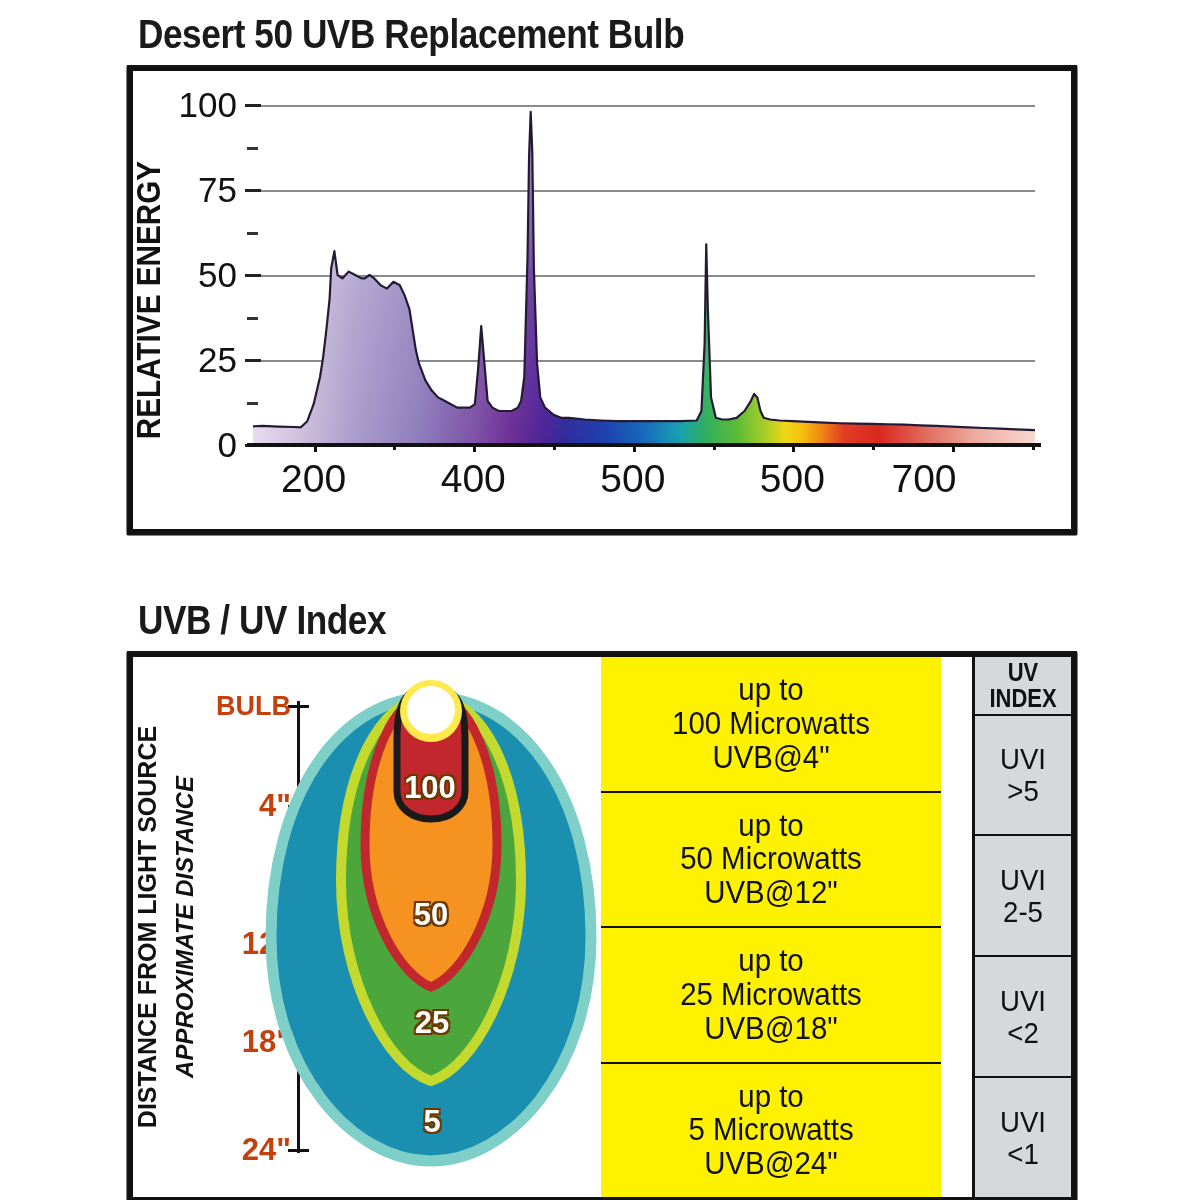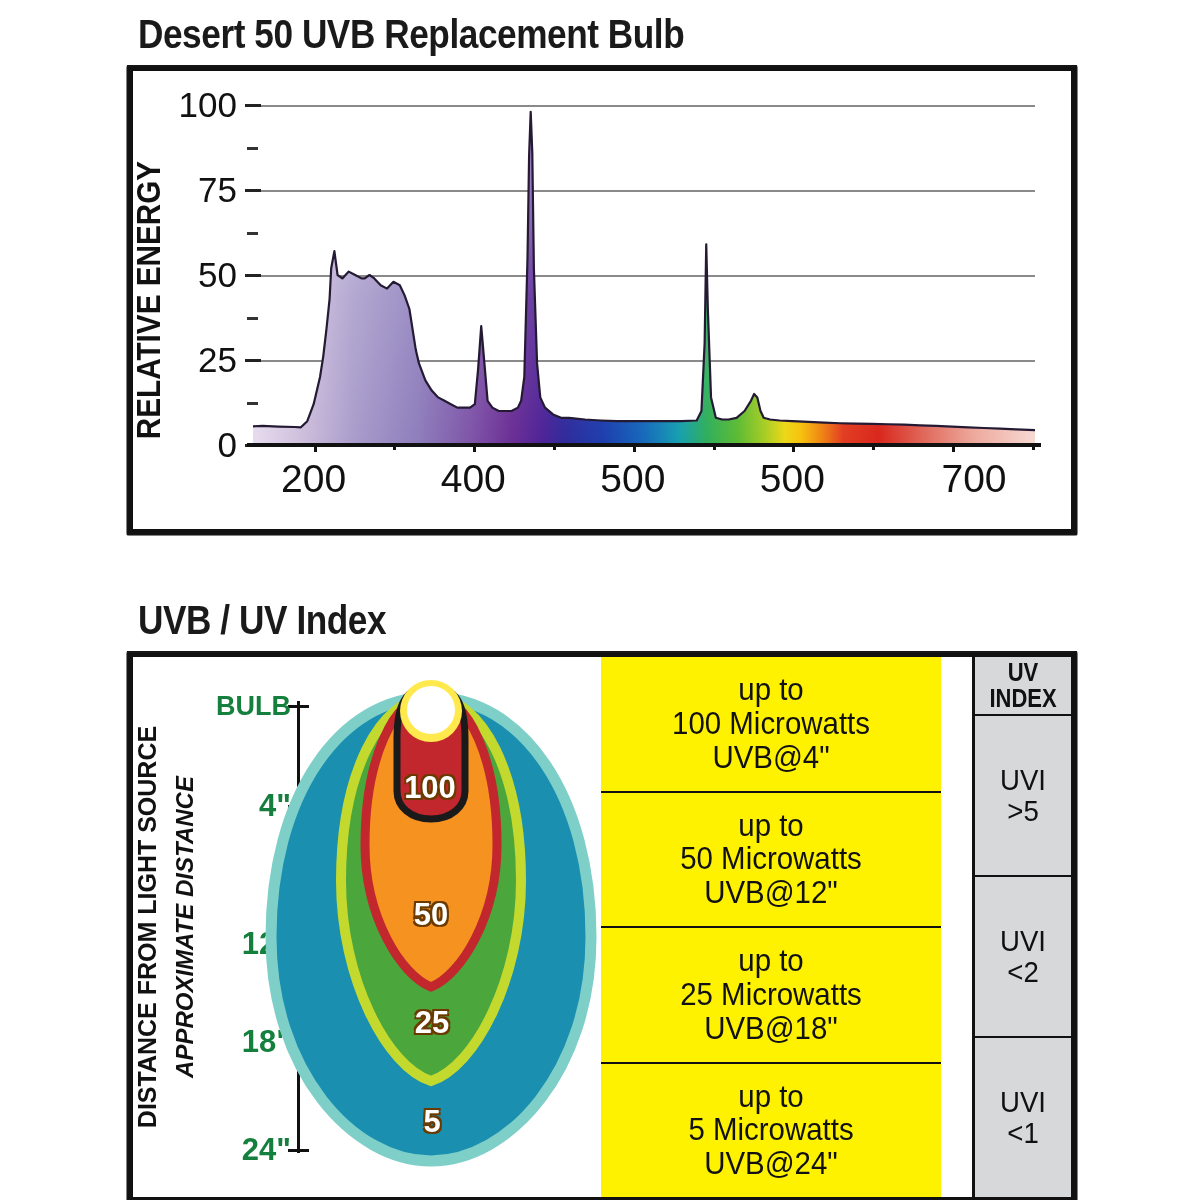--- a/index.html
+++ b/index.html
@@ -62,21 +62,21 @@
      position:absolute;left:14px;top:50%;transform:translate(-50%,-50%) rotate(-90deg);
      white-space:nowrap;text-align:center;font-size:25px;font-weight:bold;color:#111;
   }
   #dist-axis-sub{
      position:absolute;left:52px;top:50%;transform:translate(-50%,-50%) rotate(-90deg);
      white-space:nowrap;text-align:center;font-size:24px;font-weight:bold;
      font-style:italic;color:#111;
   }
   .dist-label{
      position:absolute;right:calc(100% + 6px);transform:translateY(-50%);
-     font-size:31px;font-weight:bold;color:#15803d;white-space:nowrap;
+     font-size:31px;font-weight:bold;color:#c2410c;white-space:nowrap;
   }
   .dist-label.bulb{font-size:27px;}
   #dist-ruler{position:absolute;left:164px;top:44px;width:3px;height:452px;background:#111;}
   .dist-tick{position:absolute;left:-9px;width:21px;height:3px;background:#111;}
 
   
   #uvb-table{position:absolute;left:468px;top:0;right:0;bottom:0;display:flex;}
   #col-intensity{flex:0 0 340px;display:flex;flex-direction:column;}
   #col-index{flex:1;display:flex;flex-direction:column;padding-left:31px;}
   .cell{
@@ -138,21 +138,21 @@
     <div id="xtick-layer">
         <div class="xtick-mark" style="left: 60.6449px; top: 333px;"></div>
         <div class="xtick-label" style="left: 60.6449px; top: 352px;">200</div>
         <div class="xtick-mark" style="left: 220.237px; top: 333px;"></div>
         <div class="xtick-label" style="left: 220.237px; top: 352px;">400</div>
         <div class="xtick-mark" style="left: 379.829px; top: 333px;"></div>
         <div class="xtick-label" style="left: 379.829px; top: 352px;">500</div>
         <div class="xtick-mark" style="left: 539.42px; top: 333px;"></div>
         <div class="xtick-label" style="left: 539.42px; top: 352px;">500</div>
         <div class="xtick-mark" style="left: 699.012px; top: 333px;"></div>
-        <div class="xtick-label" style="left: 721px; top: 352px;">700</div>
+        <div class="xtick-label" style="left: 671px; top: 352px;">700</div>
         <div class="xtick-mark" style="left: 140.441px; top: 335px; height: 10px;"></div>
         <div class="xtick-mark" style="left: 300.033px; top: 335px; height: 10px;"></div>
         <div class="xtick-mark" style="left: 459.624px; top: 335px; height: 10px;"></div>
         <div class="xtick-mark" style="left: 619.216px; top: 335px; height: 10px;"></div>
         <div class="xtick-mark" style="left: 778.808px; top: 335px; height: 10px;"></div>
       </div>
     <svg id="spectrum-svg" width="782" height="340" viewBox="0 0 782 340" preserveAspectRatio="none" style="position:absolute;left:0;top:0;">
       <defs>
         <linearGradient id="specgrad" x1="0" y1="0" x2="1" y2="0">
           <stop offset="0.000" stop-color="#e7dcef"></stop>
@@ -266,20 +266,23 @@
         </div>
       </div>
     <div id="col-index">
       <div class="cell hdr grey">
         <span>UV INDEX</span>
       </div>
     <div class="cell body idx grey">
           <span>UVI &gt;5</span>
         </div>
         <div class="cell body idx grey">
+          <span>UVI 2-5</span>
+        </div>
+        <div class="cell body idx grey">
           <span>UVI &lt;2</span>
         </div>
         <div class="cell body idx grey">
           <span>UVI &lt;1</span>
         </div>
       </div>
   </div>
 </div>
 
 </body></html>

